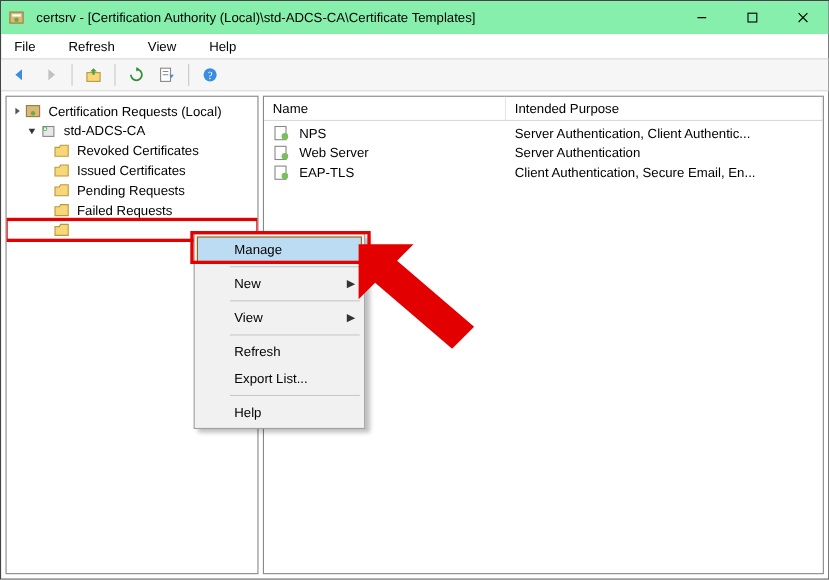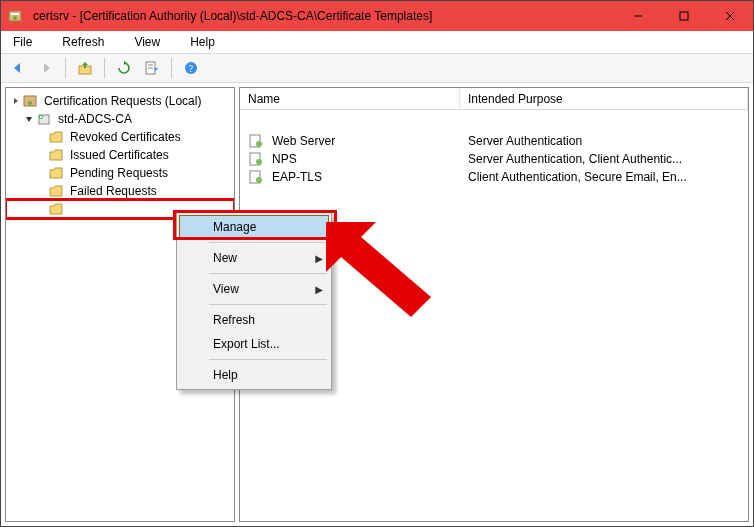--- a/index.html
+++ b/index.html
@@ -1,29 +1,29 @@
 <!DOCTYPE html>
 <html><head>
 <meta charset="utf-8">
 <style>
   * { box-sizing: border-box; }
   html, body { margin:0; padding:0; font-family: "Segoe UI", Tahoma, sans-serif; font-size:12px; color:#000; background:#fff; }
   .window { width:754px; height:527px; border:1px solid #444; background:#fff; position:relative; display:flex; flex-direction:column; }
-  .titlebar { height:30px; display:flex; align-items:center; padding:0 0 0 6px; background:#ef4444;justify-content:center; }
+  .titlebar { height:30px; display:flex; align-items:center; padding:0 0 0 6px; background:#86efac;justify-content:center; }
   .titlebar .title { flex:1; display:flex; align-items:center; gap:6px; }
   .winbtns { display:flex; height:100%; }
   .winbtn { width:46px; display:flex; align-items:center; justify-content:center; }
   .menubar { height:22px; display:flex; align-items:center; gap:14px; padding:0 4px; }
   .menuitem { padding:2px 8px; }
   .toolbar { height:30px; border-top:1px solid #d9d9d9; border-bottom:1px solid #d9d9d9; background:#f6f6f6; display:flex; align-items:center; padding:0 4px; gap:2px; }
   .tbtn { width:26px; height:24px; display:flex; align-items:center; justify-content:center; border:1px solid transparent; border-radius:2px; }
   .tsep { width:1px; height:20px; background:#c8c8c8; margin:0 4px; }
   .content { flex:1; display:flex; min-height:0; }
   .tree { width:230px; border:1px solid #888; margin:4px 2px 4px 4px; background:#fff; overflow:hidden; position:relative; }
-  .listpane { flex:1; border:1px solid #888; margin:4px 4px 4px 2px; background:#fff; display:flex; flex-direction:column;gap:20px; }
+  .listpane { flex:1; border:1px solid #888; margin:4px 4px 4px 2px; background:#fff; display:flex; flex-direction:column; }
   .treebody { padding:4px 0; }
   .trow { display:flex; align-items:center; height:18px; padding-right:4px; white-space:nowrap; }
   .twist { width:14px; display:flex; align-items:center; justify-content:center; color:#555; }
   .ticon { width:16px; height:16px; display:flex; align-items:center; justify-content:center; margin-right:4px; }
   .tlabel { padding:0 2px; }
   .trow.selected .tlabel { background:#cde8ff; outline:1px solid #7abaff; }
   .redbox { outline:3px solid #e30000; outline-offset:-1px; }
   .listhdr { display:flex; height:22px; border-bottom:1px solid #d9d9d9; align-items:center; }
   .hcell { padding:0 8px; height:100%; display:flex; align-items:center; border-right:1px solid #e6e6e6; }
   .listbody { flex:1; padding:2px 0; }
@@ -207,35 +207,35 @@
       </div>
       <div class="listbody">
         <div class="lrow">
           <div class="lcell" style="width:220px">
             <span class="ticon">
                 <svg width="16" height="16">
                   <rect x="2" y="2" width="10" height="12" fill="#fff" stroke="#888"></rect>
                   <circle cx="11" cy="11" r="3" fill="#7bbf5a"></circle>
                 </svg>
               </span>
-            <span>Web Server</span>
+            <span>NPS</span>
           </div>
-          <div class="lcell" style="flex:1">Server Authentication</div>
+          <div class="lcell" style="flex:1">Server Authentication, Client Authentic...</div>
         </div>
         <div class="lrow">
           <div class="lcell" style="width:220px">
             <span class="ticon">
                 <svg width="16" height="16">
                   <rect x="2" y="2" width="10" height="12" fill="#fff" stroke="#888"></rect>
                   <circle cx="11" cy="11" r="3" fill="#7bbf5a"></circle>
                 </svg>
               </span>
-            <span>NPS</span>
+            <span>Web Server</span>
           </div>
-          <div class="lcell" style="flex:1">Server Authentication, Client Authentic...</div>
+          <div class="lcell" style="flex:1">Server Authentication</div>
         </div>
         <div class="lrow">
           <div class="lcell" style="width:220px">
             <span class="ticon">
                 <svg width="16" height="16">
                   <rect x="2" y="2" width="10" height="12" fill="#fff" stroke="#888"></rect>
                   <circle cx="11" cy="11" r="3" fill="#7bbf5a"></circle>
                 </svg>
               </span>
             <span>EAP-TLS</span>

